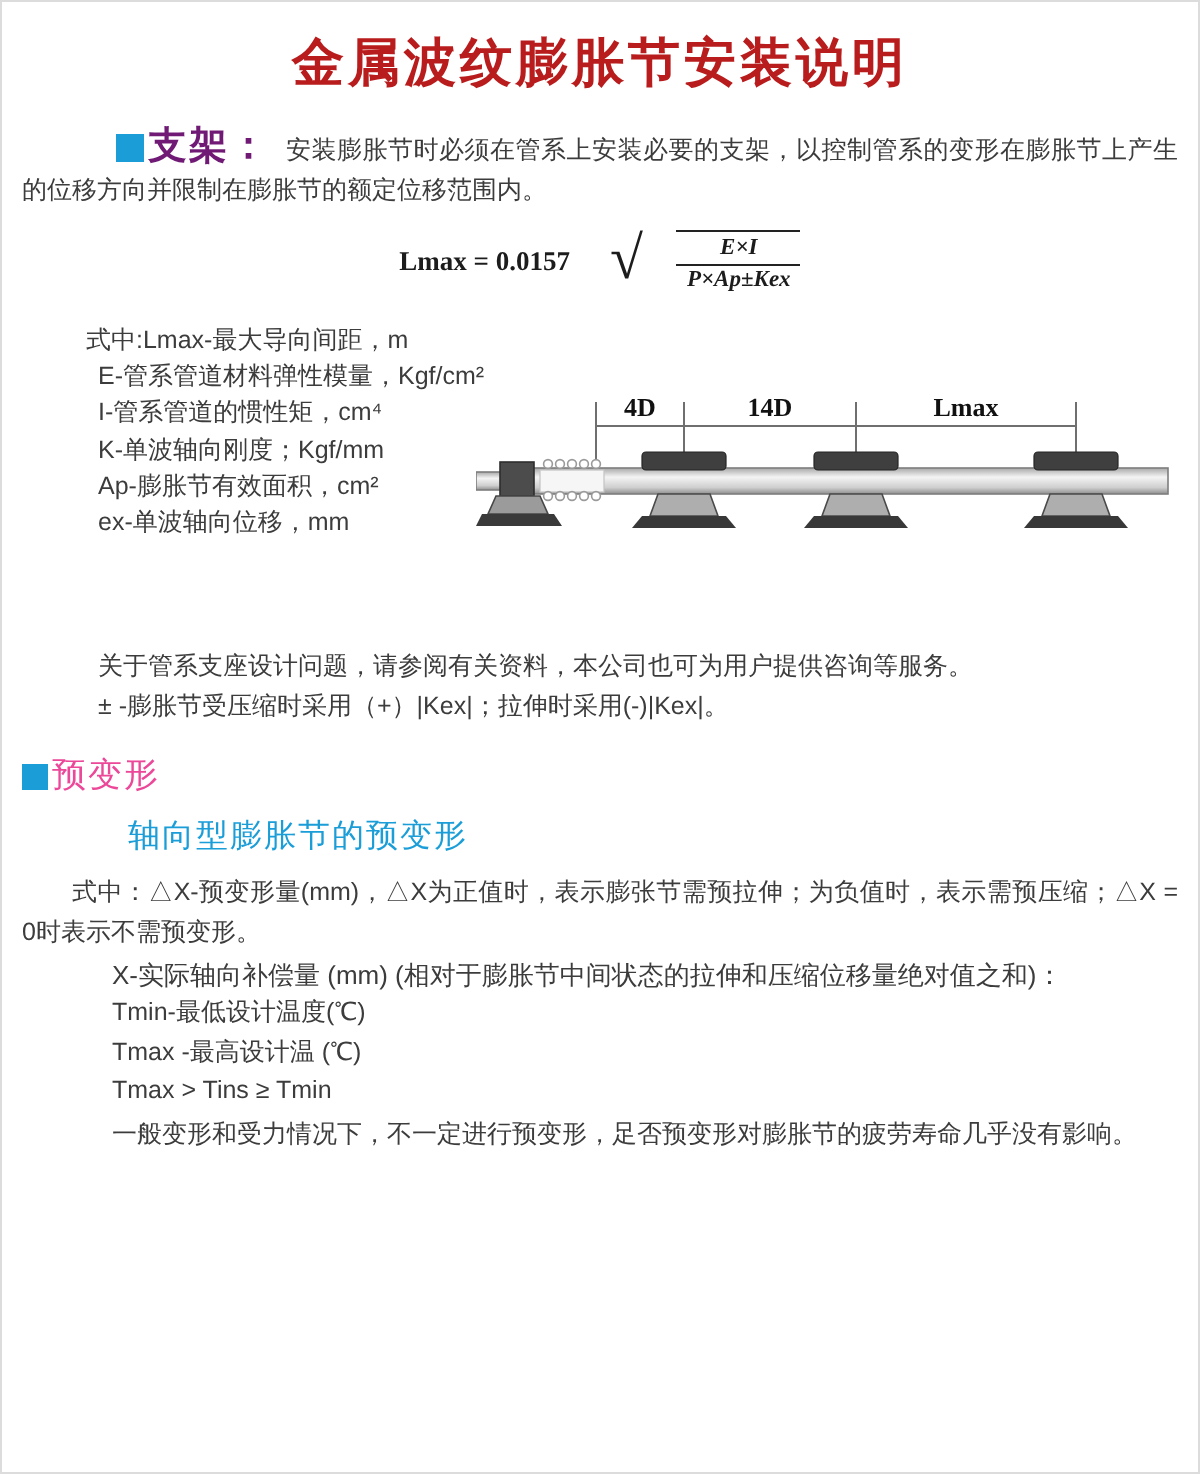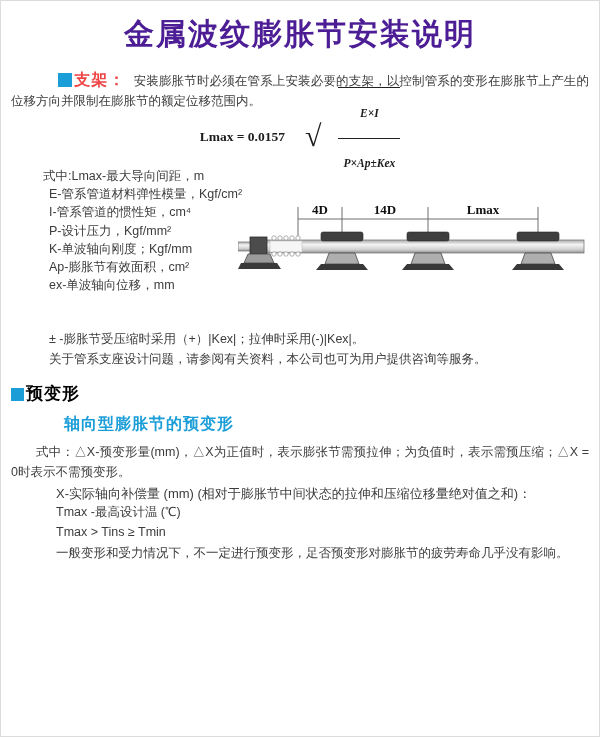--- a/index.html
+++ b/index.html
@@ -10,68 +10,68 @@
     background:#ffffff;
     border:1px solid #dcdcdc;
     box-sizing:border-box;
     font-family:"Liberation Sans", sans-serif;
     color:#3c3c3c;
     overflow:hidden;
   }
   .title {
     text-align:center;
     padding-top:13px;
-    font-size:30px;
+    font-size:26px;
     font-weight:bold;
     letter-spacing:2px;
-    color:#4c1d95;
+    color:#b91c1c;
   }
   .para { font-size:12.5px; line-height:20px; margin:0 10px; text-align:justify; }
   .p-support { margin-top:15px; text-indent:47px; }
   .p-example { margin-top:1px; text-indent:2em; }
   .marker {
     display:inline-block; width:14px; height:14px;
     background:#1b9ed8; vertical-align:-2px; margin-right:2px;
   }
   .marker.small { width:13px; height:13px; }
   .accent-head-inline {
-    color:#ef4444; font-weight:bold; font-size:16px; margin-right:8px;
+    color:#701a75; font-weight:bold; font-size:19px; margin-right:8px;
     letter-spacing:1px;
   }
   
   .formula-row {
     display:flex; justify-content:center; align-items:center;
     font-family:"Liberation Serif", serif; font-weight:bold;
     font-size:13.5px; color:#1c1c1c; gap:20px;
   }
   .f1 { margin-top:9px; height:34px; }
   .sqrt-sign { font-size:30px; font-weight:normal; line-height:30px; margin-right:-3px; transform:translateY(-1px); }
   .radicand { border-top:1.6px solid #222; display:inline-block; padding-top:1px; }
   .frac-v { display:inline-block; text-align:center; font-size:11.5px; line-height:1.3; font-style:italic; }
   .frac-v .den { border-top:1px solid #222; }
-  .frac-v .num, .frac-v .den { padding:17px 5px; display:block; }
+  .frac-v .num, .frac-v .den { padding:0 5px; display:block; }
   .frac-plain { display:inline-block; text-align:center; font-size:11px; line-height:1.25; font-style:normal; }
   .frac-plain .den { border-top:1px solid #222; }
   .frac-plain .num, .frac-plain .den { padding:0 3px; display:block; }
   .f2 { margin-top:10px; height:32px; }
   .ital { font-style:italic; }
   
   .def-zone { position:relative; margin-top:13px; height:163px; }
   .def-line { font-size:12.5px; line-height:18.2px; margin-left:42px; white-space:nowrap; }
   .def-line.sub { margin-left:48px; }
   .note-line { font-size:12.5px; line-height:19.5px; margin-left:48px; white-space:nowrap; }
   .diagram { position:absolute; left:237px; top:30px; }
   
   .section-head {
-    margin:13px 0 0 10px; color:#000000; font-weight:bold; font-size:17px;
+    margin:13px 0 0 10px; color:#ec4899; font-weight:normal; font-size:17px;
     letter-spacing:1px;
   }
   .p-body { margin-top:5px; line-height:21.5px; text-indent:2em; }
   .sub-head {
-    color:#1b9ed8; font-weight:bold; font-size:16px; letter-spacing:1px;
+    color:#1b9ed8; font-weight:normal; font-size:16px; letter-spacing:1px;
   }
   .sub-head.axial { margin:9px 0 0 63px; }
   .p-explain { margin-top:7px; line-height:20px; text-indent:2em; }
   .x-def { font-size:13px; line-height:19px; margin:2px 0 0 55px; white-space:nowrap; }
   .t-line { font-size:12.5px; line-height:19.5px; margin-left:55px; white-space:nowrap; }
   .p-note { margin-top:1px; line-height:20px; text-indent:45px; }
   svg text { font-family:"Liberation Serif", serif; font-weight:bold; }
 </style>
 </head>
 <body>
@@ -90,21 +90,20 @@
         <span class="num">E×I</span>
         <span class="den">P×Ap±Kex</span>
       </span>
     </span>
   </div>
 
   <div class="def-zone">
     <div class="def-line">式中:Lmax-最大导向间距，m</div>
     <div class="def-line sub">E-管系管道材料弹性模量，Kgf/cm²</div>
     <div class="def-line sub">I-管系管道的惯性矩，cm⁴</div>
-    <div class="def-line sub">P-设计压力，Kgf/mm²</div>
     <div class="def-line sub">K-单波轴向刚度；Kgf/mm</div>
     <div class="def-line sub">Ap-膨胀节有效面积，cm²</div>
     <div class="def-line sub">ex-单波轴向位移，mm</div>
 
     <svg class="diagram" width="358" height="96" viewBox="0 0 358 96">
       <defs>
         <linearGradient id="pipeGrad" x1="0" y1="0" x2="0" y2="1">
           <stop offset="0" stop-color="#a8a8a8"></stop>
           <stop offset="0.35" stop-color="#f4f4f4"></stop>
           <stop offset="0.75" stop-color="#cfcfcf"></stop>
@@ -159,27 +158,28 @@
       </g>
 
       <g>
         <rect x="279" y="35" width="42" height="9" rx="2" fill="#3f3f3f" stroke="#252525" stroke-width="0.6"></rect>
         <polygon points="287,56 313,56 317,67 283,67" fill="#aeaeae" stroke="#4a4a4a" stroke-width="0.8"></polygon>
         <polygon points="279,67 321,67 326,73 274,73" fill="#383838"></polygon>
       </g>
     </svg>
   </div>
 
+  <div class="note-line">关于管系支座设计问题，请参阅有关资料，本公司也可为用户提供咨询等服务。</div>
   <div class="note-line">± -膨胀节受压缩时采用（+）|Kex|；拉伸时采用(-)|Kex|。</div>
-  <div class="note-line">关于管系支座设计问题，请参阅有关资料，本公司也可为用户提供咨询等服务。</div>
 
   <div class="section-head"><span class="marker small"></span><span>预变形</span></div>
 
   <div class="sub-head axial">轴向型膨胀节的预变形</div>
 
 
   <p class="para p-explain">式中：△X-预变形量(mm)，△X为正值时，表示膨张节需预拉伸；为负值时，表示需预压缩；△X = 0时表示不需预变形。</p>
   <div class="x-def">X-实际轴向补偿量 (mm) (相对于膨胀节中间状态的拉伸和压缩位移量绝对值之和)：</div>
+  <div class="t-line">Tmin-最低设计温度(℃)</div>
   <div class="t-line">Tmax -最高设计温 (℃)</div>
   <div class="t-line">Tmax &gt; Tins ≥ Tmin</div>
   <p class="para p-note">一般变形和受力情况下，不一定进行预变形，足否预变形对膨胀节的疲劳寿命几乎没有影响。</p>
 
 </div>
 
 </body></html>

